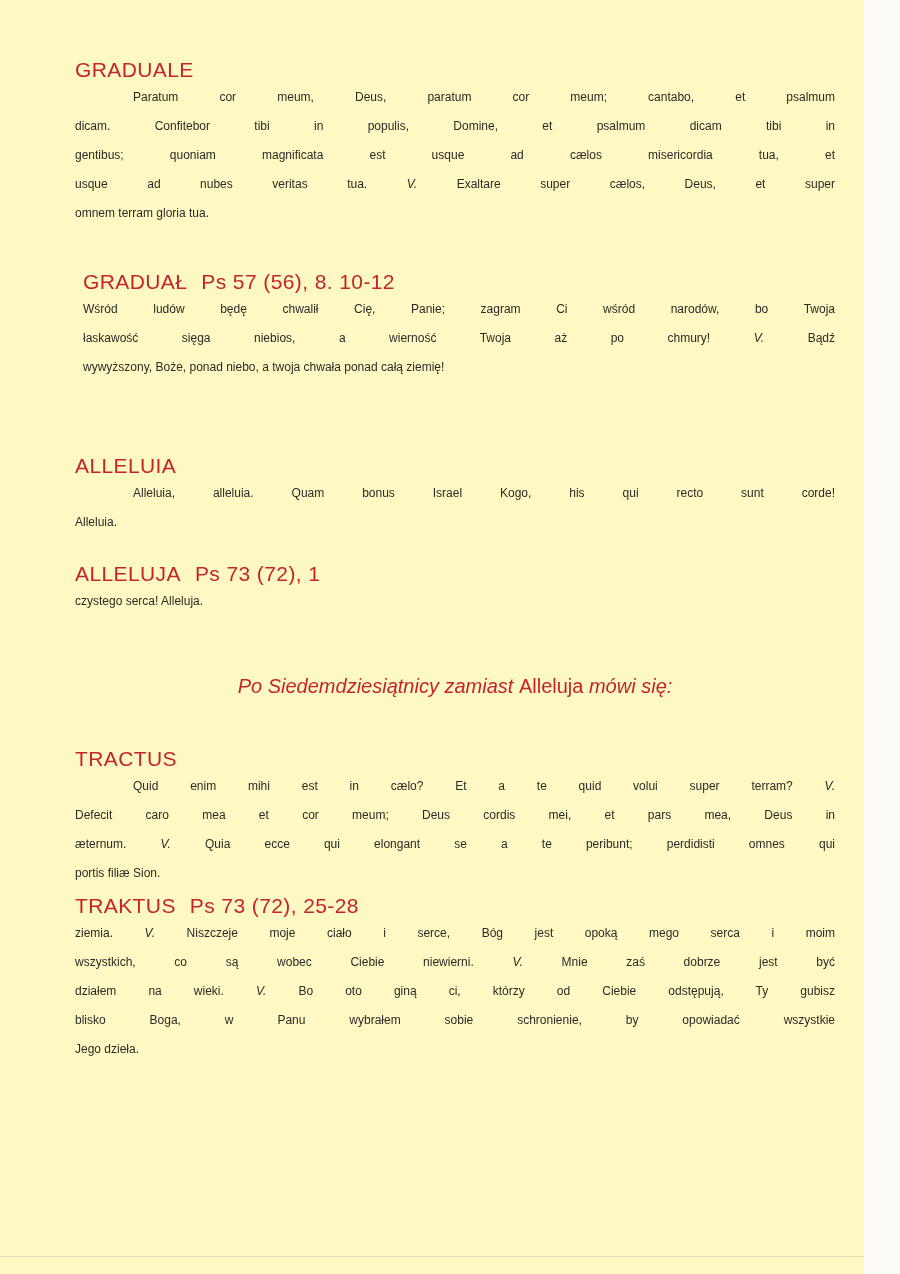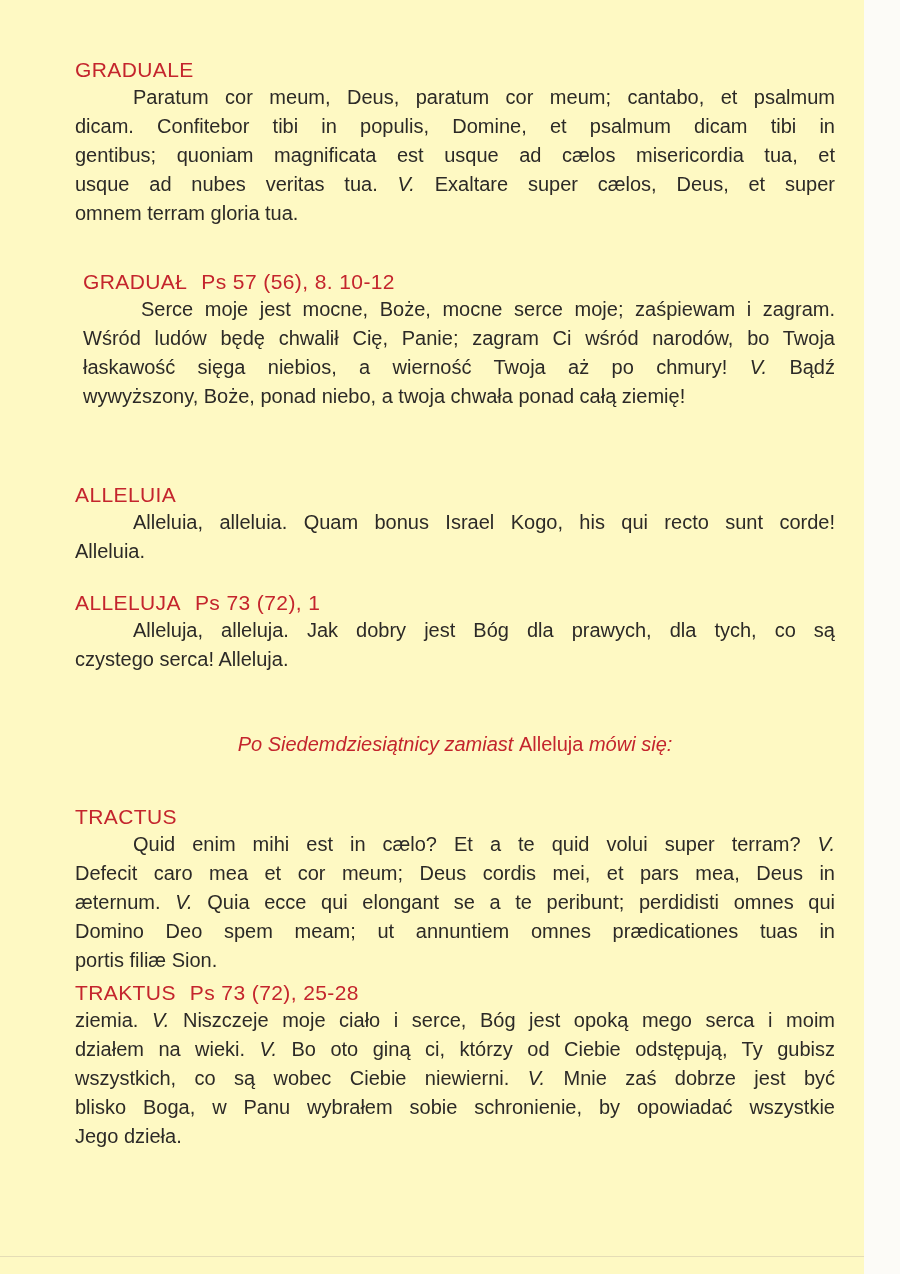--- a/index.html
+++ b/index.html
@@ -36,21 +36,21 @@
     line-height: 26px;
     font-weight: normal;
     letter-spacing: 0.4px;
     color: #c4252d;
   }
   .heading .ref { margin-left: 14px; }
   .heading .ref:empty { display: none; margin: 0; }
 
   .body-text {
     margin: 0;
-    font-size: 20px;
+    font-size: 12px;
     line-height: 29px;
   }
   .body-text .line {
     text-align: justify;
     text-align-last: justify;
     height: 29px;
   }
   .body-text .line.first { text-indent: 58px; }
   .body-text .line.lastline { text-align-last: left; }
 
@@ -87,62 +87,59 @@
           <div class="line"><span>dicam. Confitebor tibi in populis, Domine, et psalmum dicam tibi in</span></div>
           <div class="line"><span>gentibus; quoniam magnificata est usque ad cælos misericordia tua, et</span></div>
           <div class="line"><span>usque ad nubes veritas tua. </span><span class="it">V.</span><span> Exaltare super cælos, Deus, et super</span></div>
           <div class="line lastline"><span>omnem terram gloria tua.</span></div>
         </div>
     </section>
 
     <section class="section sec-gradual-pl">
       <h2 class="heading"><span>GRADUAŁ</span><span class="ref">Ps 57 (56), 8. 10-12</span></h2>
       <div class="body-text">
-          <div class="line first"><span>Serce moje jest mocne, Boże, mocne serce moje; zaśpiewam i zagram.</span></div>
           <div class="line"><span>Wśród ludów będę chwalił Cię, Panie; zagram Ci wśród narodów, bo Twoja</span></div>
           <div class="line"><span>łaskawość sięga niebios, a wierność Twoja aż po chmury! </span><span class="it">V.</span><span> Bądź</span></div>
           <div class="line lastline"><span>wywyższony, Boże, ponad niebo, a twoja chwała ponad całą ziemię!</span></div>
         </div>
     </section>
 
     <section class="section sec-alleluia-la">
       <h2 class="heading"><span>ALLELUIA</span></h2>
       <div class="body-text">
           <div class="line first"><span>Alleluia, alleluia. Quam bonus Israel Kogo, his qui recto sunt corde!</span></div>
           <div class="line lastline"><span>Alleluia.</span></div>
         </div>
     </section>
 
     <section class="section sec-alleluja-pl">
       <h2 class="heading"><span>ALLELUJA</span><span class="ref">Ps 73 (72), 1</span></h2>
       <div class="body-text">
-          <div class="line first"><span>Alleluja, alleluja. Jak dobry jest Bóg dla prawych, dla tych, co są</span></div>
           <div class="line lastline"><span>czystego serca! Alleluja.</span></div>
         </div>
     </section>
 
     <p class="rubric"><span class="it">Po Siedemdziesiątnicy zamiast </span><span>Alleluja</span><span class="it"> mówi się:</span></p>
 
     <section class="section sec-tractus">
       <h2 class="heading"><span>TRACTUS</span></h2>
       <div class="body-text">
           <div class="line first"><span>Quid enim mihi est in cælo? Et a te quid volui super terram? </span><span class="it">V.</span></div>
           <div class="line"><span>Defecit caro mea et cor meum; Deus cordis mei, et pars mea, Deus in</span></div>
           <div class="line"><span>æternum. </span><span class="it">V.</span><span> Quia ecce qui elongant se a te peribunt; perdidisti omnes qui</span></div>
-          <div class="line"><span>Domino Deo spem meam; ut annuntiem omnes prædicationes tuas in</span></div>
           <div class="line lastline"><span>portis filiæ Sion.</span></div>
         </div>
     </section>
 
     <section class="section sec-traktus">
       <h2 class="heading"><span>TRAKTUS</span><span class="ref">Ps 73 (72), 25-28</span></h2>
       <div class="body-text">
           <div class="line"><span>ziemia. </span><span class="it">V.</span><span> Niszczeje moje ciało i serce, Bóg jest opoką mego serca i moim</span></div>
+          <div class="line"><span>wszystkich, co są wobec Ciebie niewierni. </span><span class="it">V.</span><span> Mnie zaś dobrze jest być</span></div>
           <div class="line"><span>działem na wieki. </span><span class="it">V.</span><span> Bo oto giną ci, którzy od Ciebie odstępują, Ty gubisz</span></div>
-          <div class="line"><span>wszystkich, co są wobec Ciebie niewierni. </span><span class="it">V.</span><span> Mnie zaś dobrze jest być</span></div>
           <div class="line"><span>blisko Boga, w Panu wybrałem sobie schronienie, by opowiadać wszystkie</span></div>
           <div class="line lastline"><span>Jego dzieła.</span></div>
         </div>
     </section>
 
   </div>
   <div class="paper-crease"></div>
 </div>
 
 </body></html>

